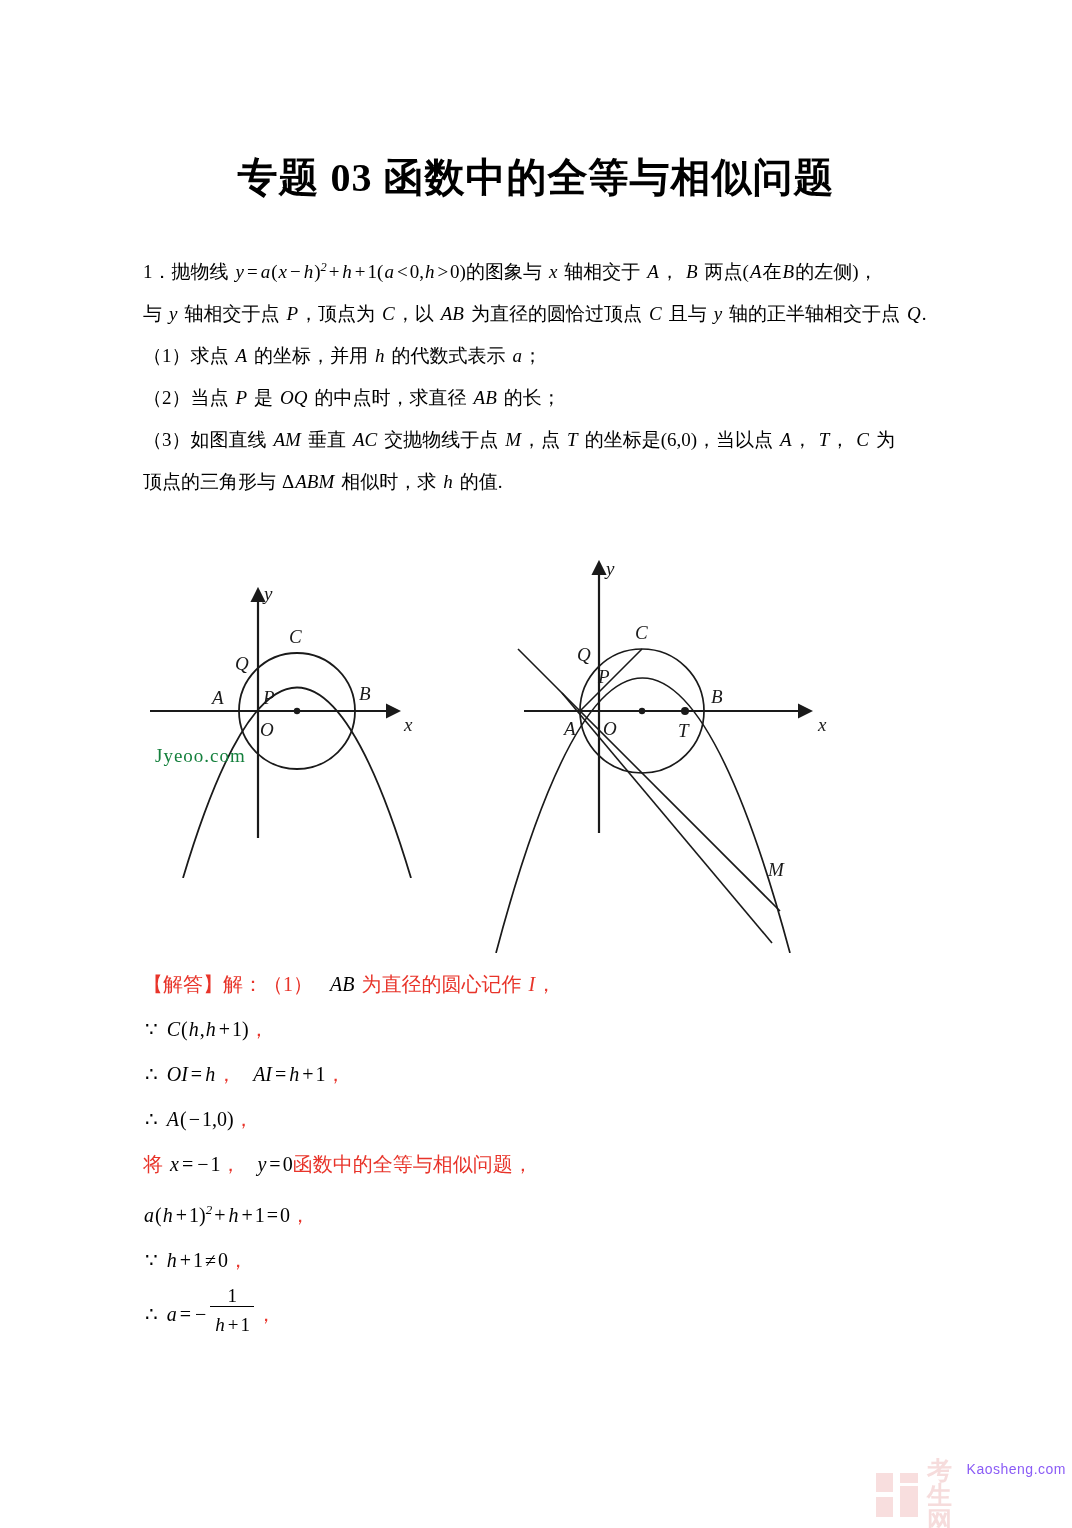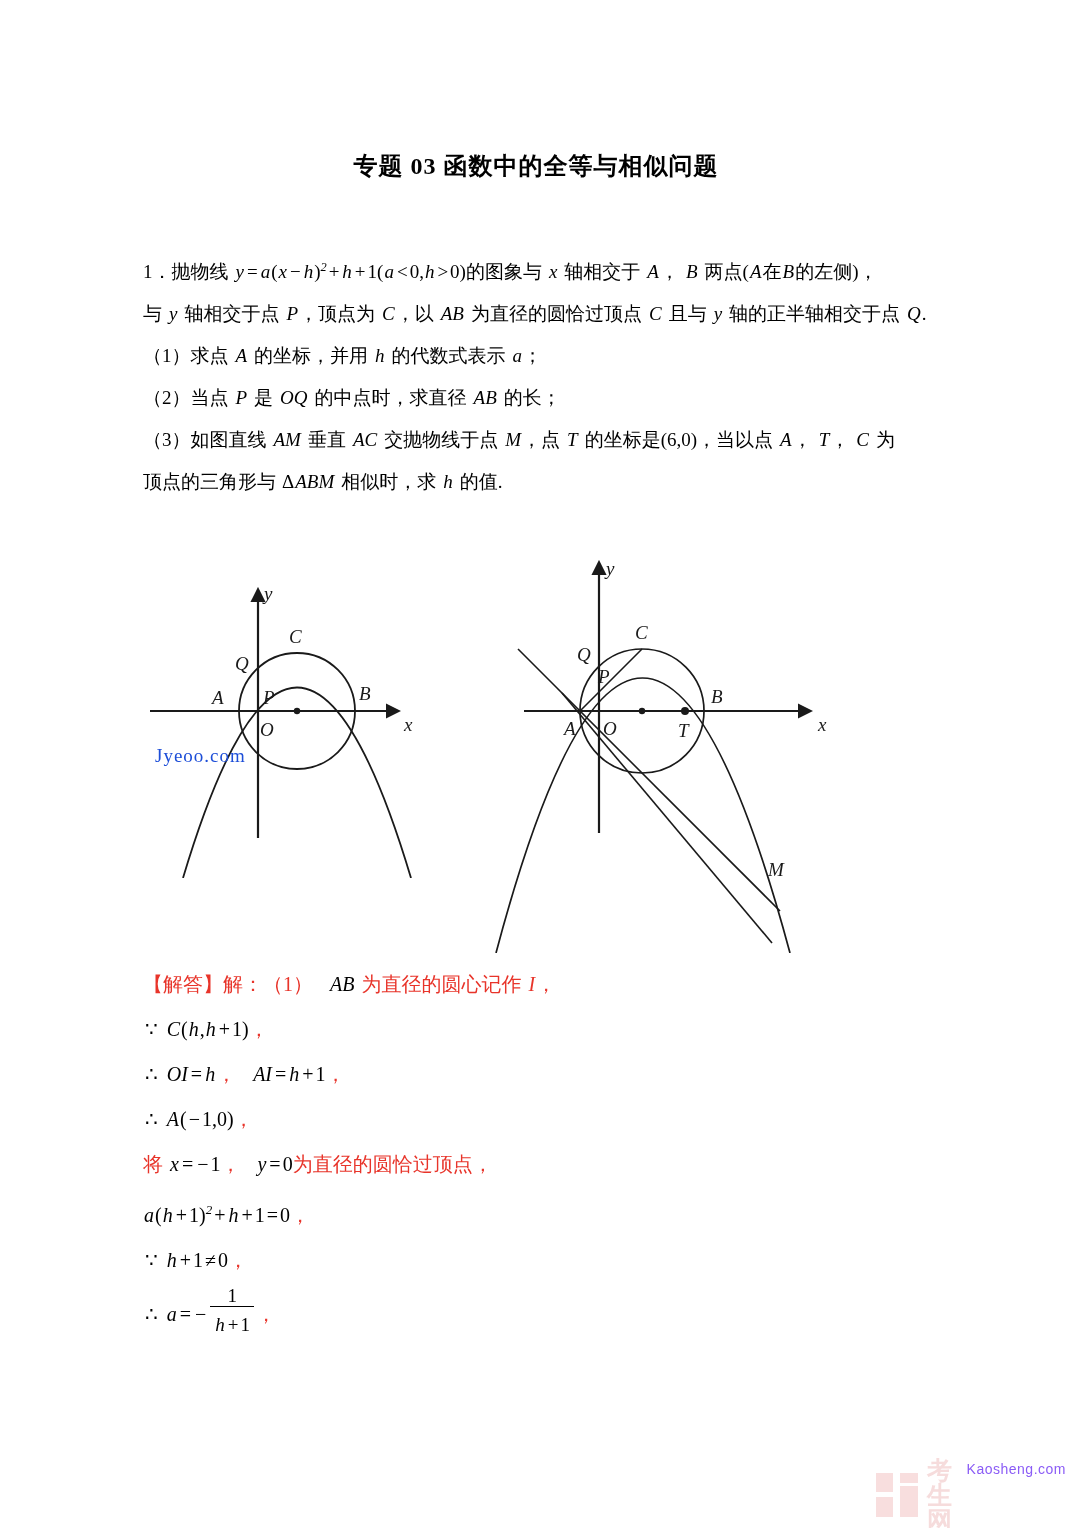--- a/index.html
+++ b/index.html
@@ -20,21 +20,21 @@
     inset: 0;
   }
 
   
   .doc-title {
     position: absolute;
     left: 0;
     right: 0;
     top: 150px;
     text-align: center;
-    font-size: 24px;
+    font-size: 40px;
     font-weight: bold;
     letter-spacing: 1px;
     font-family: "Liberation Serif", "DejaVu Serif", serif;
   }
 
   
   .body-block {
     position: absolute;
     left: 143px;
     top: 246px;
@@ -74,21 +74,21 @@
     height: 400px;
   }
   .fig-left  { position: absolute; left: 150px; top: 0; }
   .fig-right { position: absolute; left: 480px; top: -5px; }
 
   .wm-jyeoo {
     position: absolute;
     left: 155px;
     top: 745px;
     font-size: 19px;
-    color: #1d4ed8;
+    color: #15803d;
     font-family: "Liberation Serif", "DejaVu Serif", serif;
     letter-spacing: 1px;
     user-select: none;
   }
 
   
   .answer-block {
     position: absolute;
     left: 143px;
     top: 962px;
@@ -281,21 +281,21 @@
     <div class="aline">
       <span class="mo">∴</span><span class="sp"></span><span class="mi">OI</span><span class="mo">=</span><span class="mi">h</span><span class="cn red">，</span><span class="sp-lg"></span><span class="mi">AI</span><span class="mo">=</span><span class="mi">h</span><span class="mo">+</span><span class="mn">1</span><span class="cn red">，</span>
     </div>
 
 
     <div class="aline">
       <span class="mo">∴</span><span class="sp"></span><span class="mi">A</span><span class="mn">(</span><span class="mo">−</span><span class="mn">1,0)</span><span class="cn red">，</span>
     </div>
 
     <div class="aline">
-      <span class="cn red">将</span><span class="sp"></span><span class="mi">x</span><span class="mo">=</span><span class="mo">−</span><span class="mn">1</span><span class="cn red">，</span><span class="sp-lg"></span><span class="mi">y</span><span class="mo">=</span><span class="mn">0</span><span class="cn red">为直径的圆恰过顶点，</span>
+      <span class="cn red">将</span><span class="sp"></span><span class="mi">x</span><span class="mo">=</span><span class="mo">−</span><span class="mn">1</span><span class="cn red">，</span><span class="sp-lg"></span><span class="mi">y</span><span class="mo">=</span><span class="mn">0</span><span class="cn red">函数中的全等与相似问题，</span>
     </div>
 
     <div class="aline">
       <span class="mi">a</span><span class="mn">(</span><span class="mi">h</span><span class="mo">+</span><span class="mn">1)</span><sup class="exp">2</sup><span class="mo">+</span><span class="mi">h</span><span class="mo">+</span><span class="mn">1</span><span class="mo">=</span><span class="mn">0</span><span class="cn red">，</span>
     </div>
 
     <div class="aline">
       <span class="mo">∵</span><span class="sp"></span><span class="mi">h</span><span class="mo">+</span><span class="mn">1</span><span class="mo">≠</span><span class="mn">0</span><span class="cn red">，</span>
     </div>
 

